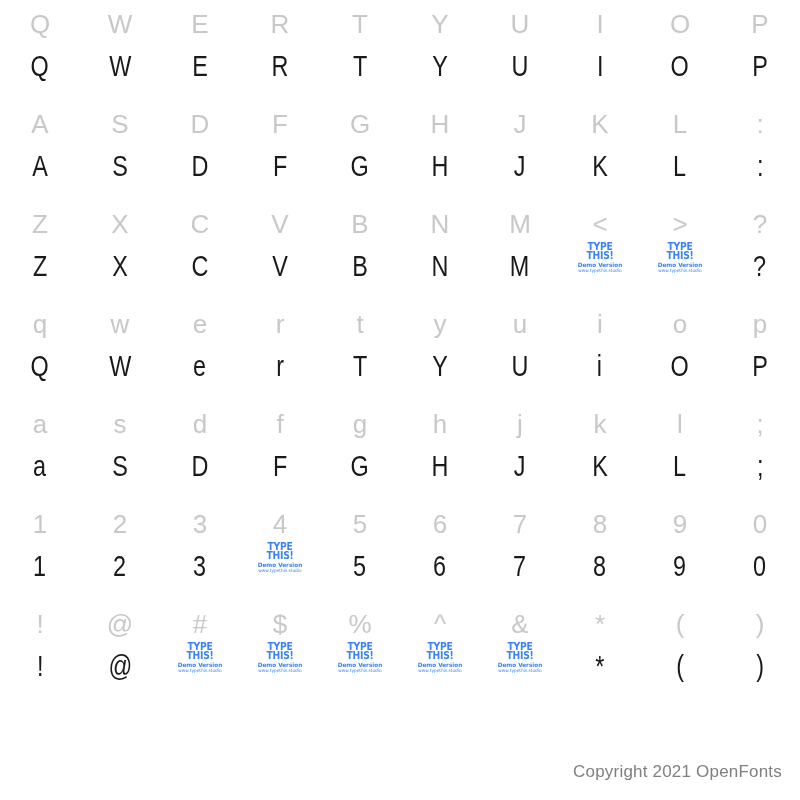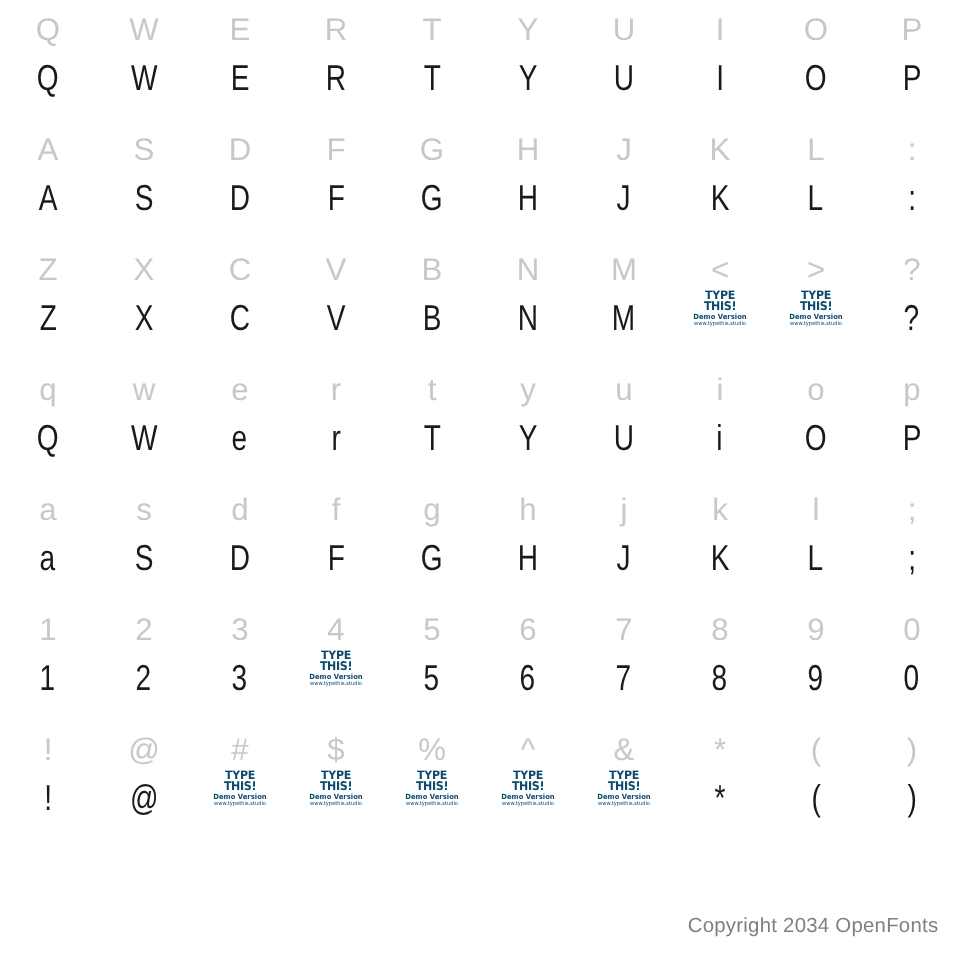--- a/index.html
+++ b/index.html
@@ -75,21 +75,21 @@
   }
 
   
   .stamp {
     position: absolute;
     top: 42px;
     left: 50%;
     transform: translateX(-50%);
     width: 56px;
     height: 34px;
-    color: #0c4a6e;
+    color: #3b82f6;
     text-align: center;
     line-height: 1;
     overflow: hidden;
   }
   .stamp .l1 {
     display: block;
     font-size: 10px;
     font-weight: bold;
     letter-spacing: -0.3px;
     font-family: "DejaVu Sans", sans-serif;
@@ -463,13 +463,13 @@
         <div class="key">(</div>
         <div class="glyph"><span>(</span></div>
       </div>
       <div class="cell" style="left: 720px;">
         <div class="key">)</div>
         <div class="glyph"><span>)</span></div>
       </div>
     </div>
   </div>
 
-<div id="footer">Copyright 2034 OpenFonts</div>
+<div id="footer">Copyright 2021 OpenFonts</div>
 
 </body></html>

